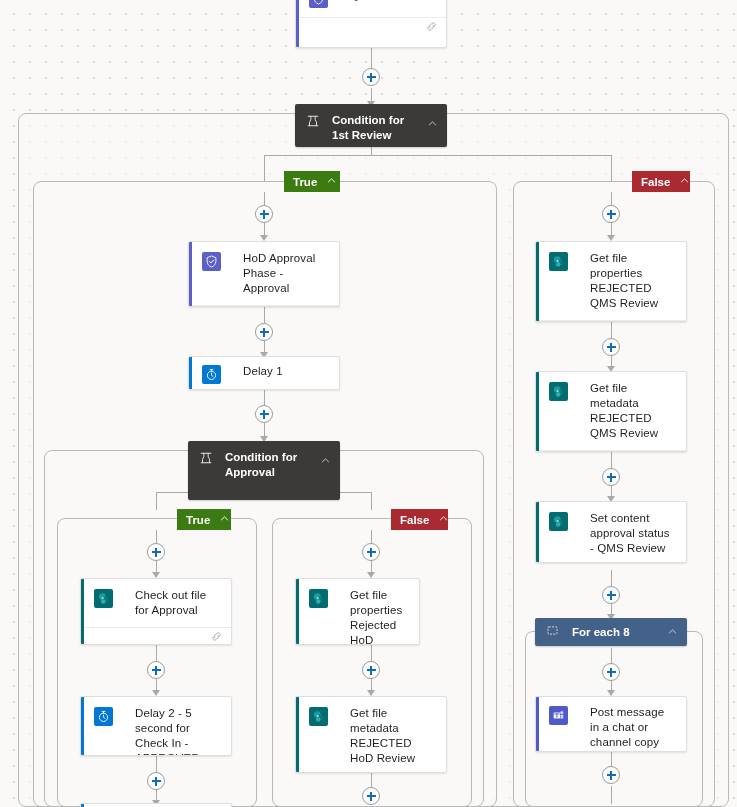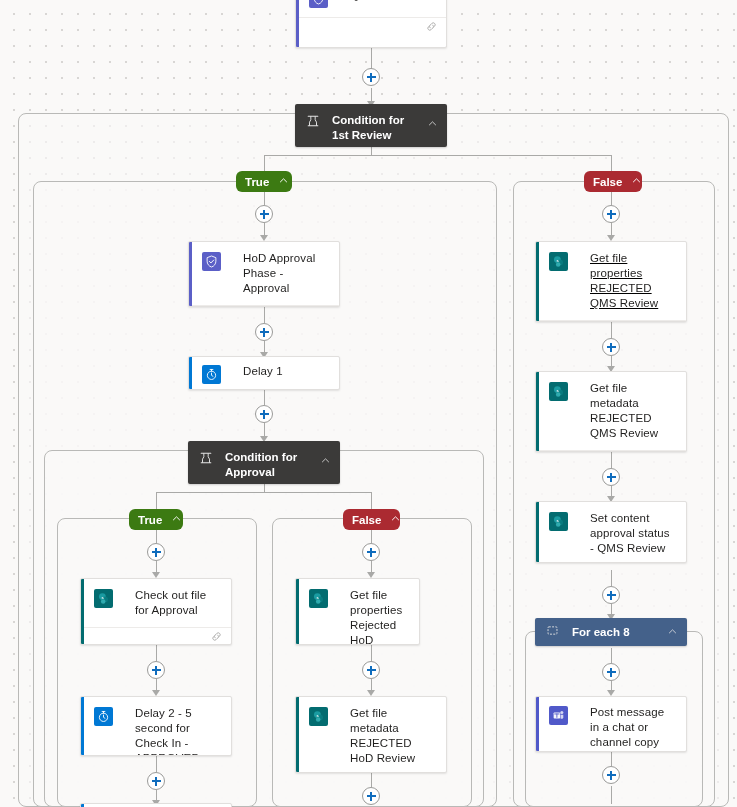--- a/index.html
+++ b/index.html
@@ -140,30 +140,31 @@
   .chev {
     flex: 0 0 12px;
     margin-top: 2px;
     opacity: 0.9;
   }
 
   
   .pill {
     position: absolute;
     height: 21px;
-    border-radius: 6px;
+    border-radius: 0;
     display: flex;
     align-items: center;
     gap: 9px;
     padding: 0 7px 0 9px;
     font-size: 11.5px;
     font-weight: bold;
     color: #ffffff;
     cursor: pointer;
     z-index: 6;
+    margin-left: 48px;
   }
   .pill.t { background: #3c7a12; }
   .pill.f { background: #ab2a31; }
 </style>
 </head>
 <body>
 
 <div class="canvas">
 
   <div class="scope" style="left:18px; top:113px; width:711px; height:694px;"></div>
@@ -315,21 +316,21 @@
       <span class="ic" style="background:#0078d4;">
         <svg width="13" height="13" viewBox="0 0 16 16">
             <circle cx="8" cy="9" r="5.1" fill="none" stroke="#fff" stroke-width="1.1"></circle>
             <path d="M8 6.2V9l1.8 1.2M6.3 1.8h3.4M8 1.8v2.1" stroke="#fff" stroke-width="1.1" stroke-linecap="round" fill="none"></path>
           </svg>
       </span>
       <span class="card-title">Delay 1</span>
     </div>
   </div>
 
-  <div class="cond" style="left:188px; top:441px; width:152px; height:43px;">
+  <div class="cond" style="left:188px; top:441px; width:152px; height:59px;">
     <span class="cond-icon">
       <svg width="14" height="14" viewBox="0 0 16 16">
           <path d="M2.5 2.5h11M2.5 13.5h11" stroke="#e6e6e6" stroke-width="1.2" stroke-linecap="round"></path>
           <path d="M5.5 2.5v4.2L4 9.3v4.2M10.5 2.5v4.2L12 9.3v4.2" stroke="#e6e6e6" stroke-width="1.1"></path>
         </svg>
     </span>
     <span class="cond-title">Condition for Approval</span>
     <span class="chev">
       <svg width="11" height="11" viewBox="0 0 16 16">
           <path d="M3.5 10 8 5.6 12.5 10" fill="none" stroke="#e6e6e6" stroke-width="1.3" stroke-linecap="round" stroke-linejoin="round"></path>
@@ -434,21 +435,21 @@
     <div class="card-foot">
       <span class="link-ic">
         <svg width="13" height="13" viewBox="0 0 16 16">
             <path d="M6.3 9.7a2.4 2.4 0 0 1 0-3.4l2.1-2.1a2.4 2.4 0 0 1 3.4 3.4l-1 1" fill="none" stroke="#605e5c" stroke-width="1.1" stroke-linecap="round"></path>
             <path d="M9.7 6.3a2.4 2.4 0 0 1 0 3.4l-2.1 2.1a2.4 2.4 0 0 1-3.4-3.4l1-1" fill="none" stroke="#605e5c" stroke-width="1.1" stroke-linecap="round"></path>
           </svg>
       </span>
     </div>
   </div>
 
-  <div class="card" style="left:535px; top:241px; width:152px; height:81px;text-decoration:underline;">
+  <div class="card" style="left:535px; top:241px; width:152px; height:81px;">
     <div class="accent" style="background:#036c70;"></div>
     <div class="card-body">
       <span class="ic" style="background:#036c70;">
         <svg width="13" height="13" viewBox="0 0 16 16">
             <circle cx="6.6" cy="5.6" r="4.2" fill="#1a9ba1"></circle>
             <circle cx="9.9" cy="9.1" r="3.6" fill="#0a7d81" opacity="0.9"></circle>
             <circle cx="7.6" cy="11.6" r="2.8" fill="#36b5b9" opacity="0.85"></circle>
             <text x="5.6" y="8" font-size="5.2" fill="#fff" font-family="sans-serif" font-weight="bold">s</text>
           </svg>
       </span>

